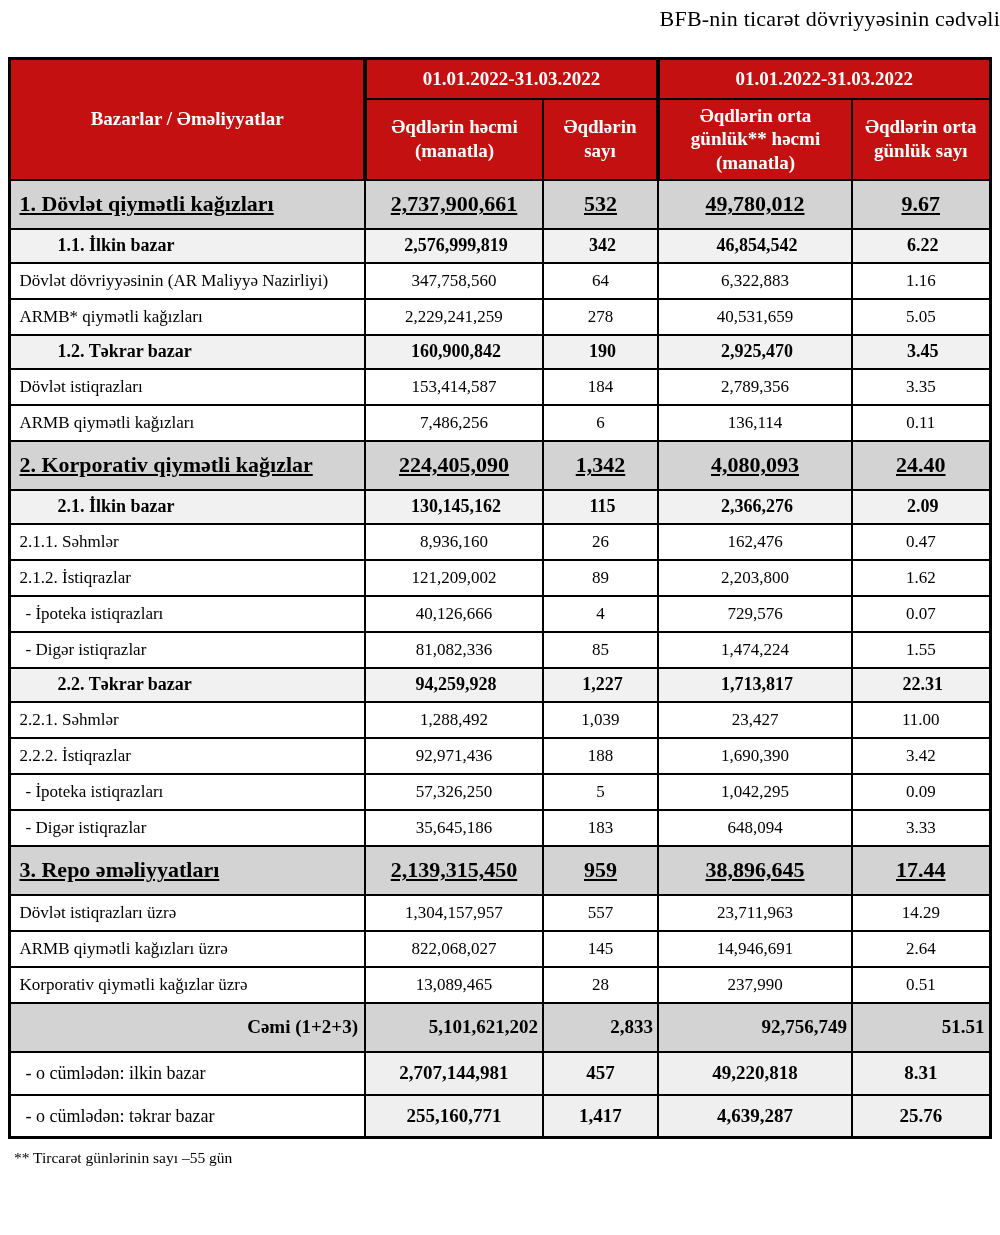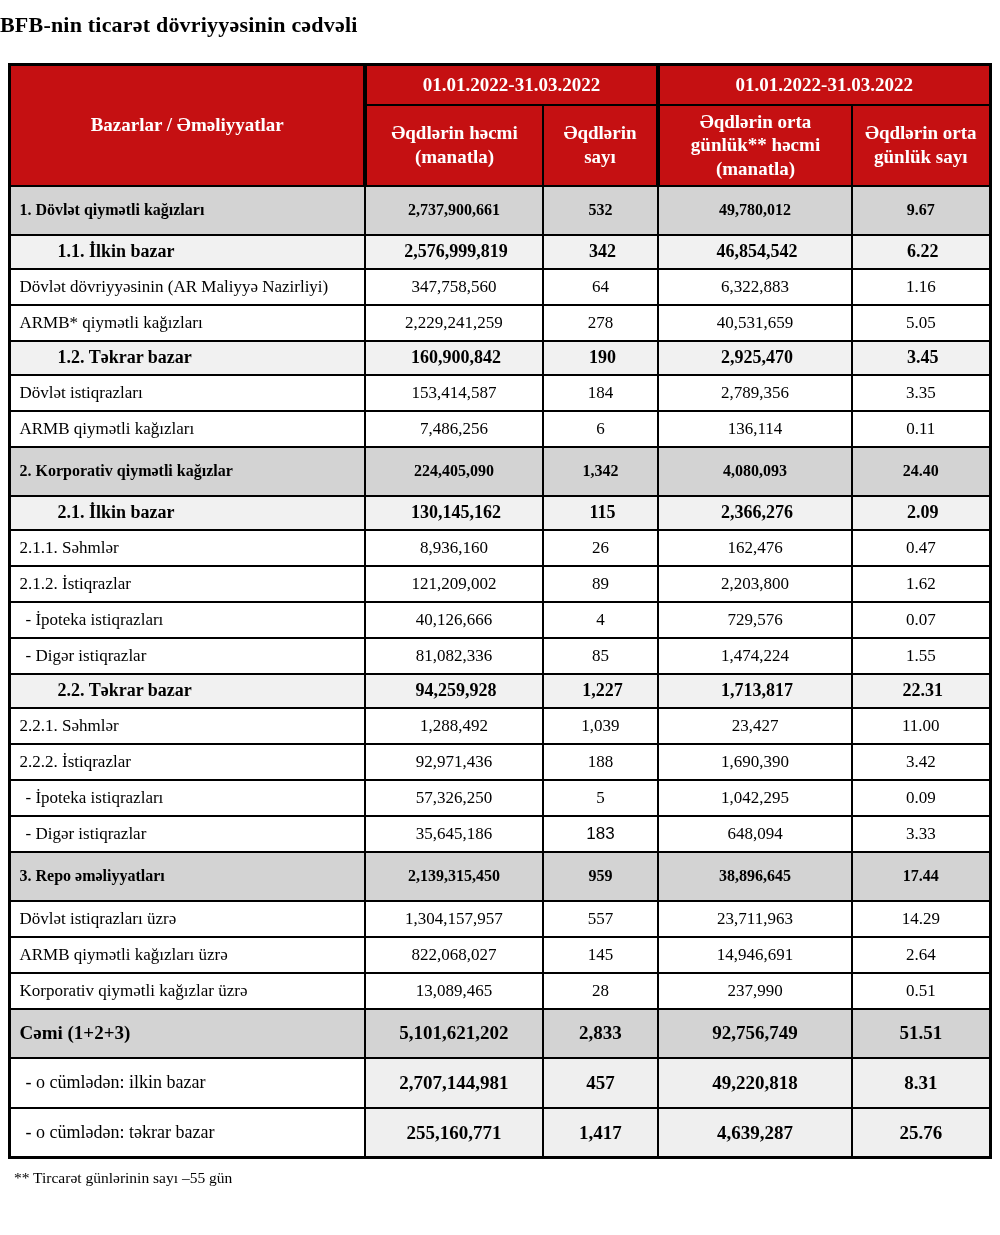--- a/index.html
+++ b/index.html
@@ -13,24 +13,24 @@
   * { box-sizing: border-box; }
   html, body {
     margin: 0; padding: 0;
     background: #FFFFFF;
     font-family: "Liberation Serif", "DejaVu Serif", serif;
     color: #000;
   }
   .page { width: 1000px; height: 1235px; overflow: hidden; }
 
   .title {
-    margin: 12px 0 0 0;
-    text-align: left;
+    margin: 6px 0 0 0;
+    text-align: right;
     font-size: 22px;
-    font-weight: bold;
+    font-weight: normal;
     letter-spacing: .2px;
   }
 
   table.trade-table {
     width: 980px;
     margin: 25px auto 0 auto;
     border-collapse: collapse;
     table-layout: fixed;
     border: 3px solid var(--border-black);
   }
@@ -51,46 +51,46 @@
   .h-period  { font-size: 19px; height: 40px; }
   .h-sub     { font-size: 19px; height: 76px; line-height: 1.25; padding: 4px 8px; }
   .group-start { border-left-width: 4px; }
 
   
   td.c-label { text-align: left; padding-left: 8px; padding-right: 6px; }
   td.c-num   { text-align: center; }
 
   tr.row-section td {
     background: var(--section-gray);
-    font-weight: bold; font-size: 16px; height: 49px;
+    font-weight: bold; font-size: 22px; height: 49px; text-decoration: underline;
   }
   tr.row-subsection td {
     background: var(--subsection-gray);
     font-weight: bold; font-size: 18px; height: 34px; padding-left: 8px;
   }
   tr.row-subsection td.c-label { padding-left: 46px; }
   tr.row-detail td, tr.row-dash td {
     background: #FFFFFF;
     font-weight: normal; font-size: 17px; height: 36px;
   }
   tr.row-dash td.c-label { padding-left: 14px; }
   tr.row-total td {
     background: var(--section-gray);
-    font-weight: bold; font-size: 19px; height: 49px;
-  }
-  tr.row-totalsub td { height: 50px; }
+    font-weight: bold; font-size: 19px; height: 49px; text-align: right;
+  }
+  tr.row-totalsub td { height: 43px; }
   tr.row-totalsub td.c-label {
     background: #FFFFFF; font-weight: normal; font-size: 18px; padding-left: 14px;
   }
   tr.row-totalsub td.c-num {
     background: var(--totalsub-gray); font-weight: bold; font-size: 19px;
   }
 
   td.sans {
-    font-family: Liberation Sans, sans-serif;
+    font-family: Liberation Serif, serif;
     font-size: 19px; font-weight: normal;
   }
 
   .footnotes {
     margin: 7px 0 0 14px;
     font-size: 15.5px;
     line-height: 1.55;
   }
   .footnote { white-space: pre; }
 </style>

